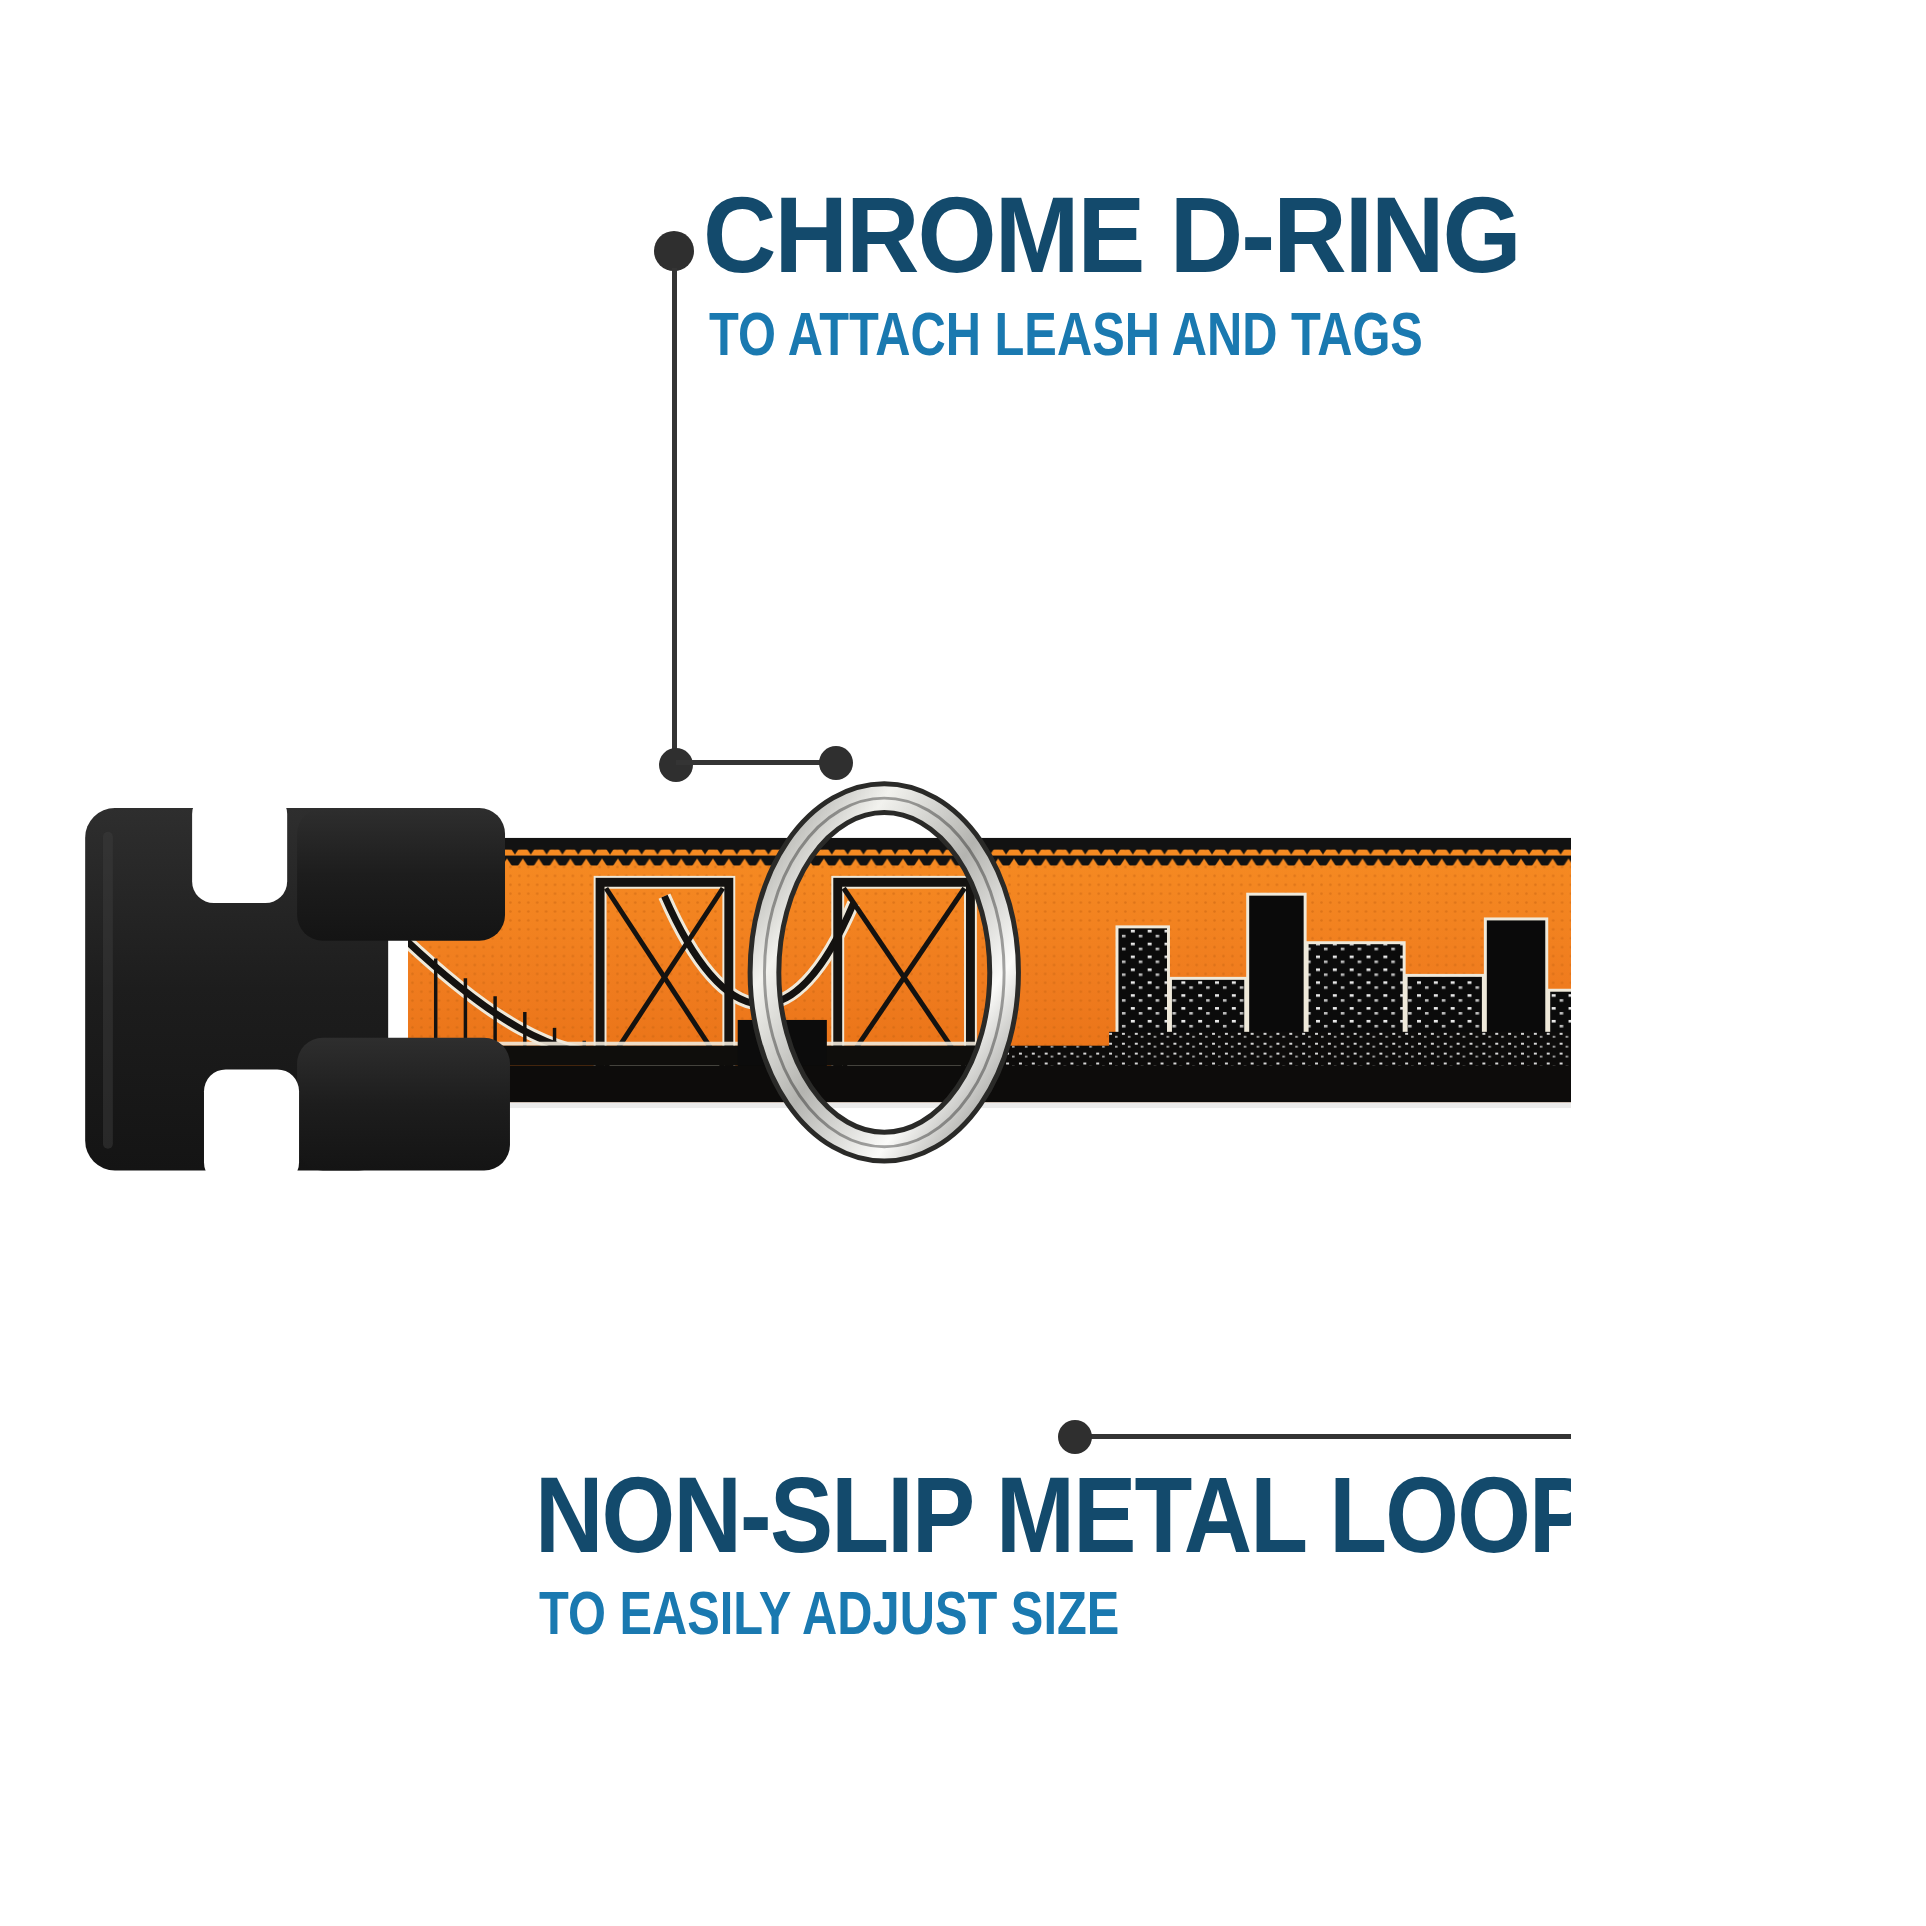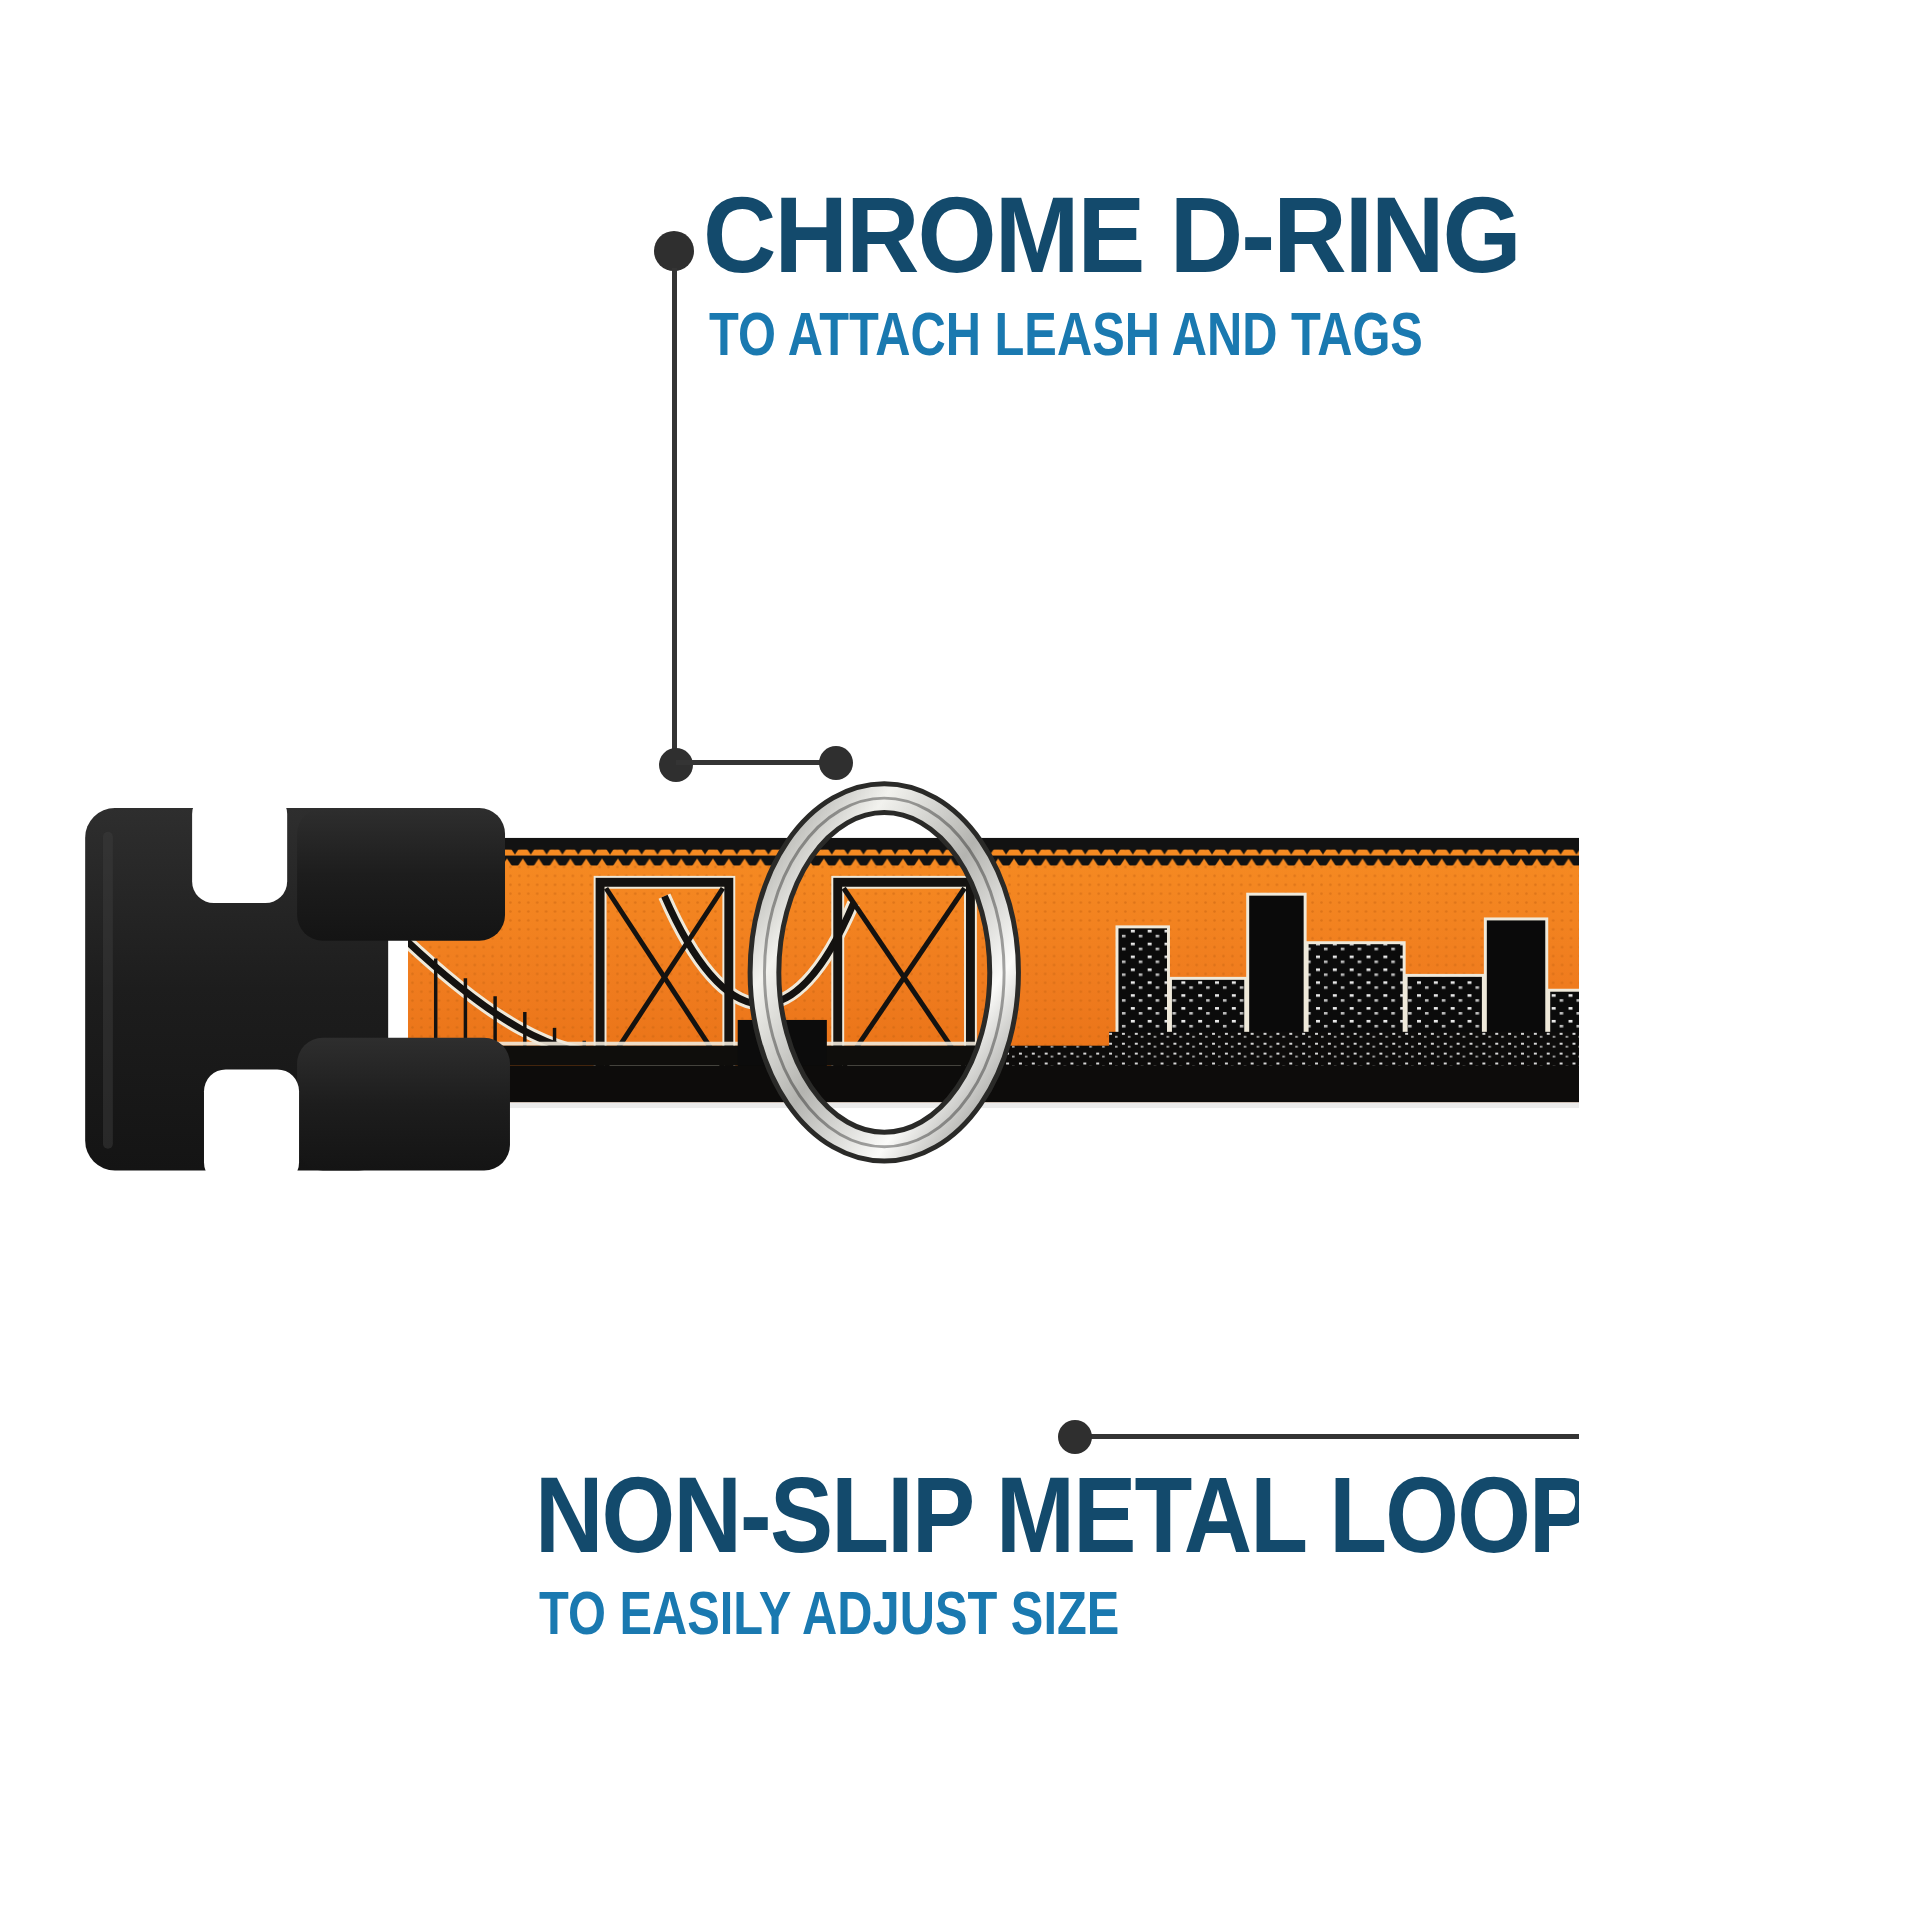--- a/index.html
+++ b/index.html
@@ -1,17 +1,17 @@
 <!DOCTYPE html>
 <html><head>
 <meta charset="utf-8">
 <style>
   html,body{margin:0;padding:0;background:#ffffff;}
   .canvas{position:relative;width:1571px;height:1927px;background:#ffffff;overflow:hidden;
-          font-family:"Liberation Sans", sans-serif;padding-left:8px;}
+          font-family:"Liberation Sans", sans-serif;}
   .callout-title{position:absolute;font-weight:700;font-size:107px;line-height:1;color:#134a6c;
           letter-spacing:-2px;white-space:nowrap;transform-origin:left top;}
   .callout-sub{position:absolute;font-weight:700;font-size:61px;line-height:1;color:#1a79b0;
           letter-spacing:0px;white-space:nowrap;transform-origin:left top;}
   #t1{left:703px;top:182px;transform:scaleX(0.95);}
   #s1{left:709px;top:304px;transform:scaleX(0.80);}
   #t2{left:535px;top:1462px;transform:scaleX(0.885);}
   #s2{left:539px;top:1583px;transform:scaleX(0.80);}
   .dot{position:absolute;border-radius:50%;background:#2f2f2f;}
   .cline{position:absolute;background:#343434;}

